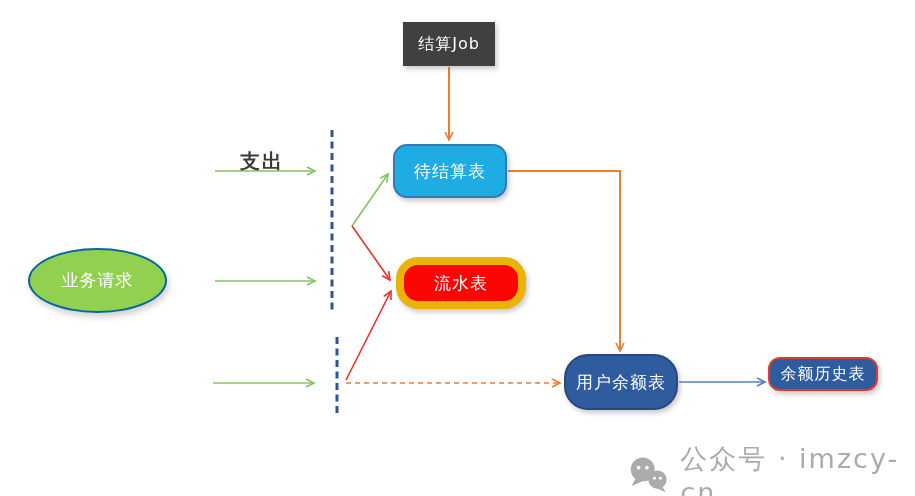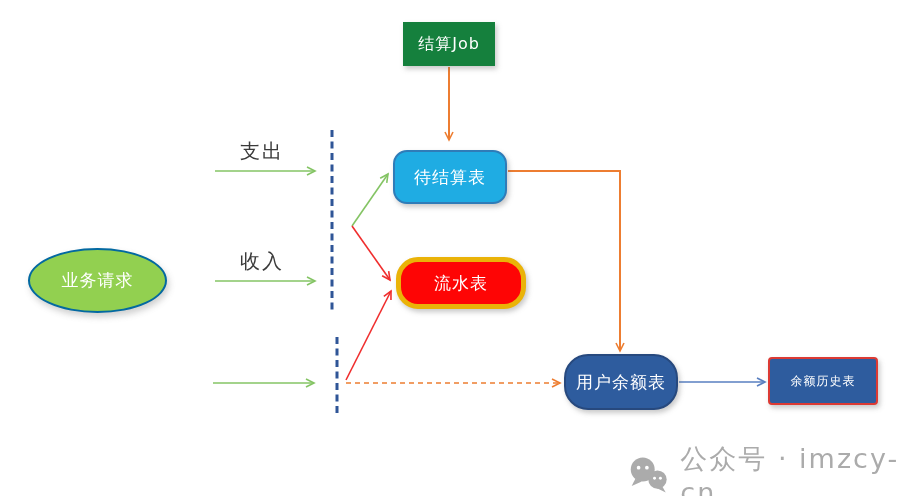--- a/index.html
+++ b/index.html
@@ -15,33 +15,33 @@
     position:absolute;
     display:flex;align-items:center;justify-content:center;
     color:#ffffff;
     box-sizing:border-box;
     box-shadow:2px 3px 5px rgba(100,100,100,.35);
     letter-spacing:1px;
     white-space:nowrap;
   }
   #node-settlement-job{left:403px;top:22px;width:92px;height:44px;font-size:16px;}
   #node-pending-settlement{left:393px;top:144px;width:114px;height:54px;border-radius:14px;border:2px solid #2F7CB8;font-size:17px;}
-  #node-flow-table{left:396px;top:257px;width:130px;height:52px;border-radius:22px;border:5px solid #eab308;font-size:17px;}
+  #node-flow-table{left:396px;top:257px;width:130px;height:52px;border-radius:22px;border:8px solid #eab308;font-size:17px;}
   #node-user-balance{left:564px;top:354px;width:114px;height:56px;border-radius:24px;border:2px solid #27497E;font-size:17px;}
-  #node-balance-history{left:768px;top:357px;width:110px;height:48px;border-radius:4px;border:2.5px solid #DC3A34;font-size:12px;}
+  #node-balance-history{left:768px;top:357px;width:110px;height:34px;border-radius:12px;border:2.5px solid #DC3A34;font-size:16px;}
   #node-business-request{left:28px;top:248px;width:139px;height:65px;border-radius:50%;border:2px solid #0369a1;font-size:17px;box-shadow:2px 4px 6px rgba(100,100,100,.3);}
   .flow-label{
     position:absolute;
     width:104px;
     text-align:center;
     font-size:20px;
     color:#3a3a3a;
     letter-spacing:2px;
   }
-  #label-expense{left:210px;top:138px;}
+  #label-expense{left:210px;top:148px;font-weight:bold;}
   #label-income{left:210px;top:248px;}
   #label-recharge{left:208px;top:343px;}
   .watermark{
     position:absolute;left:628px;top:441px;
     display:flex;align-items:center;gap:10px;
     color:#ABABAB;
     font-size:27px;
     letter-spacing:2px;
   }
 </style>
@@ -79,34 +79,33 @@
 
     <line x1="449" y1="67" x2="449" y2="140" stroke-width="2" marker-end="url(#ah-orange)" stroke="#ED7D31"></line>
 
     <polyline points="508,171 620,171 620,351" fill="none" stroke-width="2" marker-end="url(#ah-orange)" stroke="#ED7D31"></polyline>
 
     <line x1="346" y1="383" x2="560" y2="383" stroke-width="1.6" stroke-dasharray="5 4" marker-end="url(#ah-orange)" stroke="#ED7D31"></line>
 
     <line x1="679" y1="382" x2="765" y2="382" stroke-width="1.6" marker-end="url(#ah-blue)" stroke="#597FC0"></line>
   </svg>
 
-  <div class="node" id="node-settlement-job" style="background: #15803d;">结算Job</div>
+  <div class="node" id="node-settlement-job" style="background: #404040;">结算Job</div>
 
-  <div class="node" id="node-pending-settlement" style="background: rgb(31, 172, 227); margin-top: 6px;">待结算表</div>
+  <div class="node" id="node-pending-settlement" style="background: rgb(31, 172, 227);">待结算表</div>
 
   <div class="node" id="node-flow-table" style="background: rgb(254, 5, 5);">流水表</div>
 
   <div class="node" id="node-user-balance" style="background: rgb(46, 92, 158);">用户余额表</div>
 
   <div class="node" id="node-balance-history" style="background: rgb(46, 92, 158);">余额历史表</div>
 
   <div class="node" id="node-business-request" style="background: rgb(146, 208, 80);">业务请求</div>
 
   <div class="flow-label" id="label-expense">支出</div>
-  <div class="flow-label" id="label-income">收入</div>
 
   <div class="watermark">
     <svg width="46" height="40" viewBox="0 0 46 40" aria-hidden="true">
       <g fill="#ABABAB">
         <circle cx="16" cy="14" r="13"></circle>
         <polygon points="8,24 4,32 15,27"></polygon>
         <circle cx="32" cy="25" r="10"></circle>
         <polygon points="37,32 41,39 31,34"></polygon>
       </g>
       <g fill="#ffffff">

